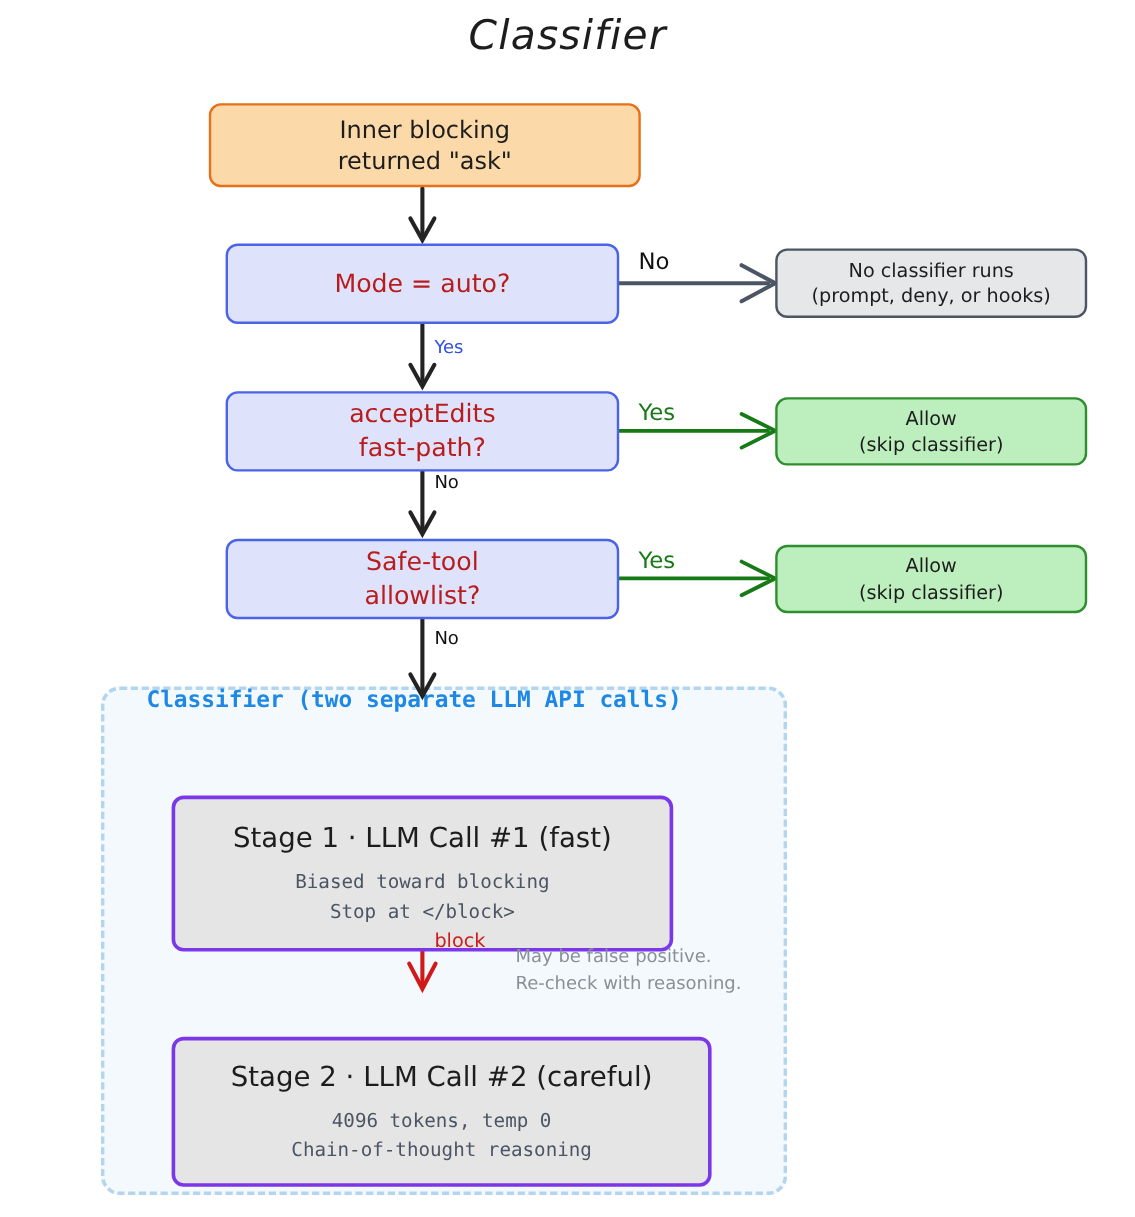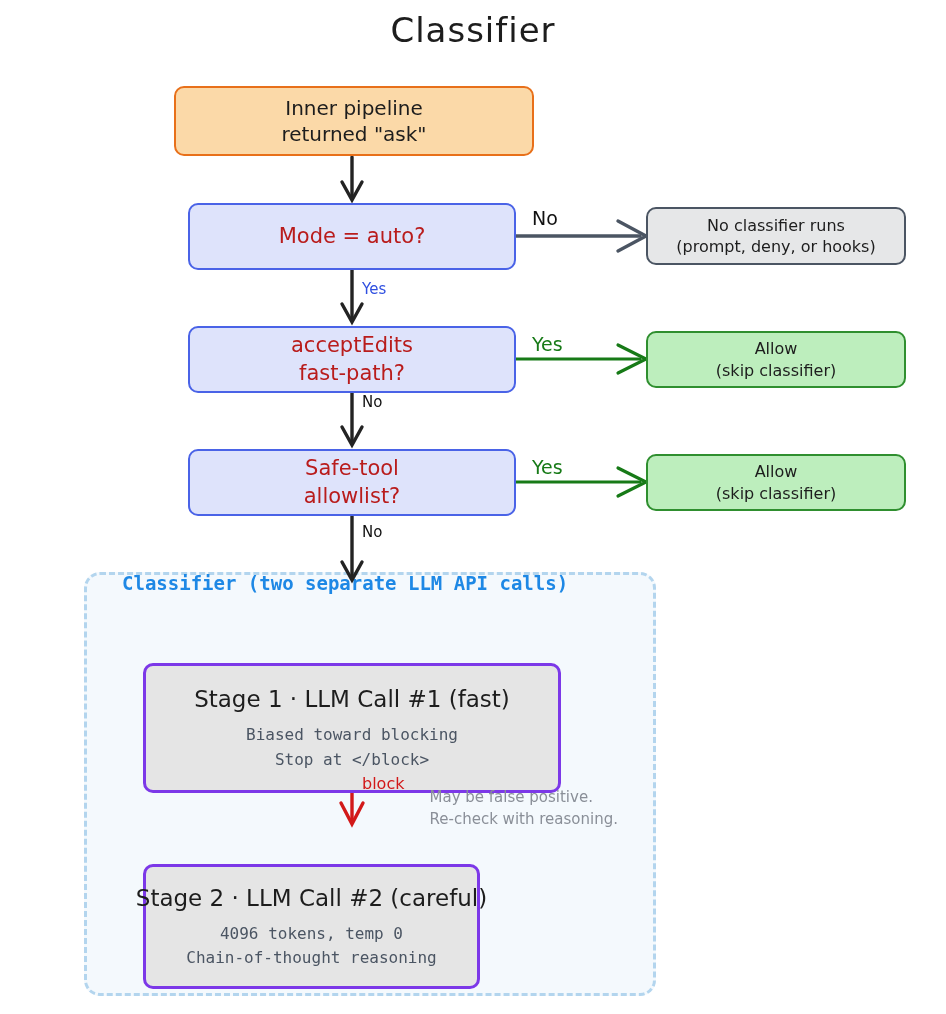--- a/index.html
+++ b/index.html
@@ -26,20 +26,21 @@
   .title {
     position: absolute;
     left: 0; top: 10px;
     width: 946px;
     text-align: center;
     font-family: "DejaVu Sans", sans-serif;
     font-size: 34px;
     font-weight: 400;
     letter-spacing: 1px;
     color: #1d1d1d;
+    font-style: italic;
   }
 
   .node {
     position: absolute;
     box-sizing: border-box;
     border-radius: 10px;
     border-width: 2.5px;
     border-style: solid;
     display: flex;
     flex-direction: column;
@@ -158,21 +159,21 @@
     <path d="M618,468 L646,482 L618,496"></path>
   </g>
 
   <g stroke="#d21919" stroke-width="3.4" fill="none" stroke-linecap="round">
     <path d="M352,752 L352,820"></path>
     <path d="M341,803 L352,824 L363,803"></path>
   </g>
 </svg>
 
 <div class="node n-orange" style="left:174px; top:86px; width:360px; height:70px;">
-  <span class="line">Inner pipeline</span>
+  <span class="line">Inner blocking</span>
   <span class="line">returned "ask"</span>
 </div>
 
 <div class="node n-blue" style="left:188px; top:203px; width:328px; height:67px;">
   <span class="line">Mode = auto?</span>
 </div>
 
 <div class="node n-gray" style="left:646px; top:207px; width:260px; height:58px;">
   <span class="line">No classifier runs</span>
   <span class="line">(prompt, deny, or hooks)</span>
@@ -199,21 +200,21 @@
 </div>
 
 <div class="node n-purple" style="left:143px; top:623px; width:418px; height:130px;">
   <span class="stage-title">Stage 1 · LLM Call #1 (fast)</span>
   <span class="stage-body">
     <span class="line">Biased toward blocking</span>
     <span class="line">Stop at &lt;/block&gt;</span>
   </span>
 </div>
 
-<div class="node n-purple" style="left:143px; top:824px; width:337px; height:125px;">
+<div class="node n-purple" style="left:143px; top:824px; width:450px; height:125px;">
   <span class="stage-title">Stage 2 · LLM Call #2 (careful)</span>
   <span class="stage-body">
     <span class="line">4096 tokens, temp 0</span>
     <span class="line">Chain-of-thought reasoning</span>
   </span>
 </div>
 
 <div class="edge-label lbl-black" style="left:532px; top:206px; font-size:19px;">No</div>
 
 <div class="edge-label lbl-blue" style="left:362px; top:280px;">Yes</div>

